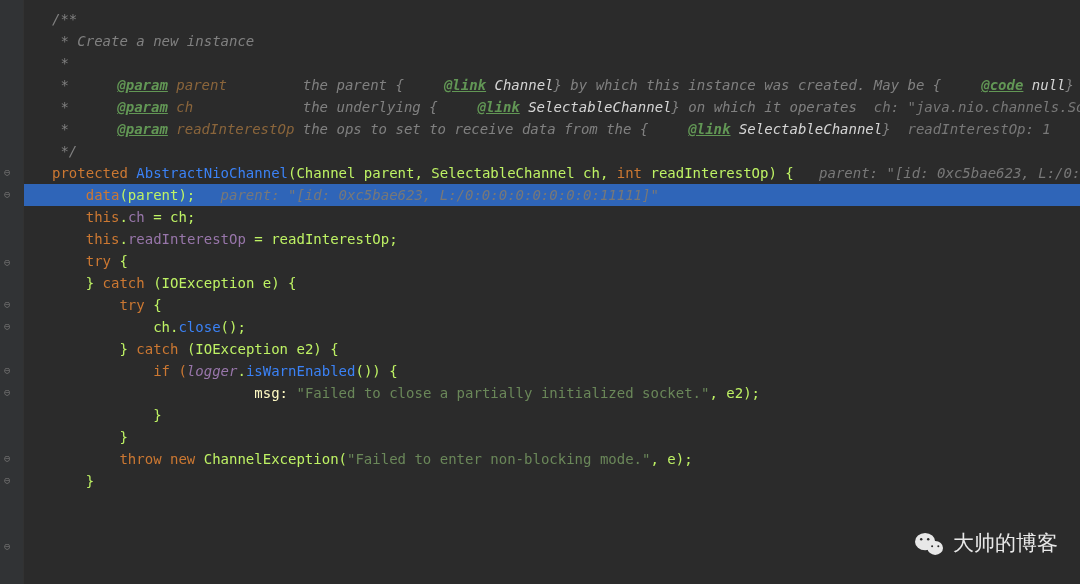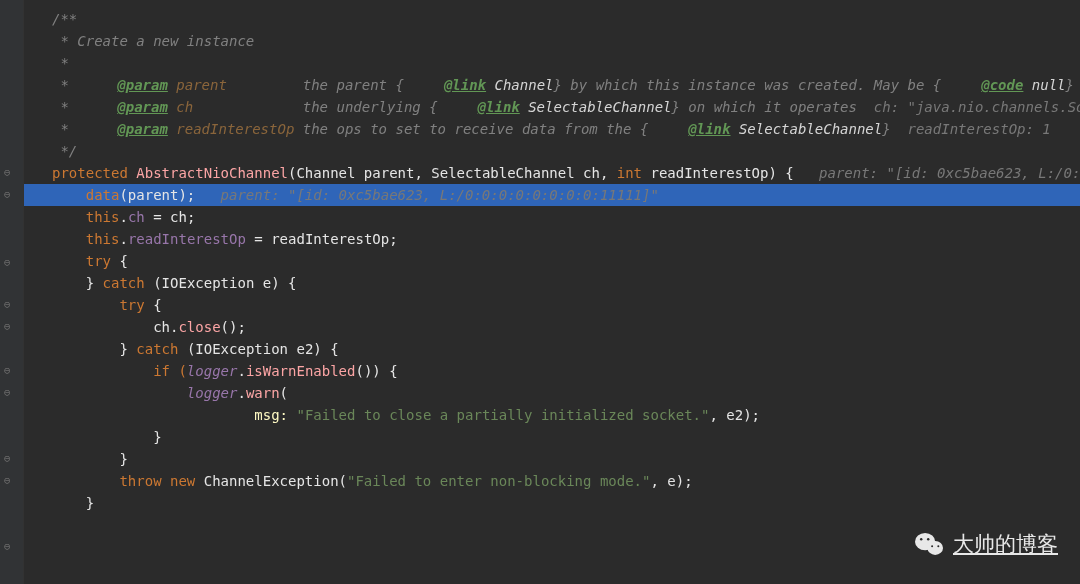--- a/index.html
+++ b/index.html
@@ -38,39 +38,37 @@
     color: #a9b7c6;
   }
   .ln.hl {
     background: #2f65b8;
   }
   .comment { color: #808080; font-style: italic; }
   .doctag { color: #629755; font-style: italic; font-weight: bold; text-decoration: underline; margin-left: 40px; }
   .docparam { color: #8a653b; font-style: italic; }
   .kw { color: #cc7832; }
   .field { color: #9876aa; }
-  .ident { color: #e5e5e5; text-align: right; }
-  .method { color: #fca5a5; }
+  .ident { color: #bef264; text-align: right; }
+  .method { color: #3b82f6; }
   .str { color: #6a8759; }
   .hint { color: #787878; font-style: italic; }
   .hintlabel { color: #fef9c3; font-style: normal; }
   .white { color: #d5d5d5; font-style: italic; }
   .watermark {
     position: absolute;
     right: 22px;
     bottom: 28px;
     display: flex;
-    align-items: center;
     gap: 10px;
     color: #e8e8e8;
     font-family: -apple-system, "Helvetica Neue", Arial, sans-serif;
     font-size: 21px;
     font-weight: 500;
     font-style: normal;
-    text-decoration: underline;
   }
   .wechat {
     width: 28px; height: 24px;
   }
 </style>
 </head>
 <body>
 
 <div class="gutter">
   <span class="mark" style="top:162px">⊖</span>
@@ -96,21 +94,20 @@
 <div class="ln"><span class="kw">protected</span><span class="method"> AbstractNioChannel</span><span class="ident">(Channel parent, SelectableChannel ch, </span><span class="kw">int</span><span class="ident"> readInterestOp) {</span><span class="hint">   parent: "[id: 0xc5bae623, L:/0:</span></div>
 <div class="ln hl"><span class="kw">    data</span><span class="ident">(parent);</span><span class="hint">   parent: "[id: 0xc5bae623, L:/0:0:0:0:0:0:0:0:11111]"</span></div>
 <div class="ln"><span class="kw">    this</span><span class="ident">.</span><span class="field">ch</span><span class="ident"> = ch;</span></div>
 <div class="ln"><span class="kw">    this</span><span class="ident">.</span><span class="field">readInterestOp</span><span class="ident"> = readInterestOp;</span></div>
 <div class="ln"><span class="kw">    try </span><span class="ident">{</span></div>
 <div class="ln"><span class="ident">    } </span><span class="kw">catch</span><span class="ident"> (IOException e) {</span></div>
 <div class="ln"><span class="kw">        try </span><span class="ident">{</span></div>
 <div class="ln"><span class="ident">            ch.</span><span class="method">close</span><span class="ident">();</span></div>
 <div class="ln"><span class="ident">        } </span><span class="kw">catch</span><span class="ident"> (IOException e2) {</span></div>
 <div class="ln"><span class="kw">            if (</span><span class="field" style="font-style:italic">logger</span><span class="ident">.</span><span class="method">isWarnEnabled</span><span class="ident">()) {</span></div>
-<div class="ln"><span class="ident">                </span><span class="field" style="font-style:italic">logger</span><span class="ident">.</span><span class="method">warn</span><span class="ident">(</span></div>
 <div class="ln"><span class="ident">                        </span><span class="hintlabel">msg: </span><span class="str">"Failed to close a partially initialized socket."</span><span class="ident">, e2);</span></div>
 <div class="ln"><span class="ident">            }</span></div>
 <div class="ln"><span class="ident">        }</span></div>
 <div class="ln"><span class="ident"></span></div>
 <div class="ln"><span class="kw">        throw new </span><span class="ident">ChannelException(</span><span class="str">"Failed to enter non-blocking mode."</span><span class="ident">, e);</span></div>
 <div class="ln"><span class="ident">    }</span></div>
 </div>
 
 <div class="watermark">
   <svg class="wechat" viewBox="0 0 36 30" fill="#e8e8e8">

